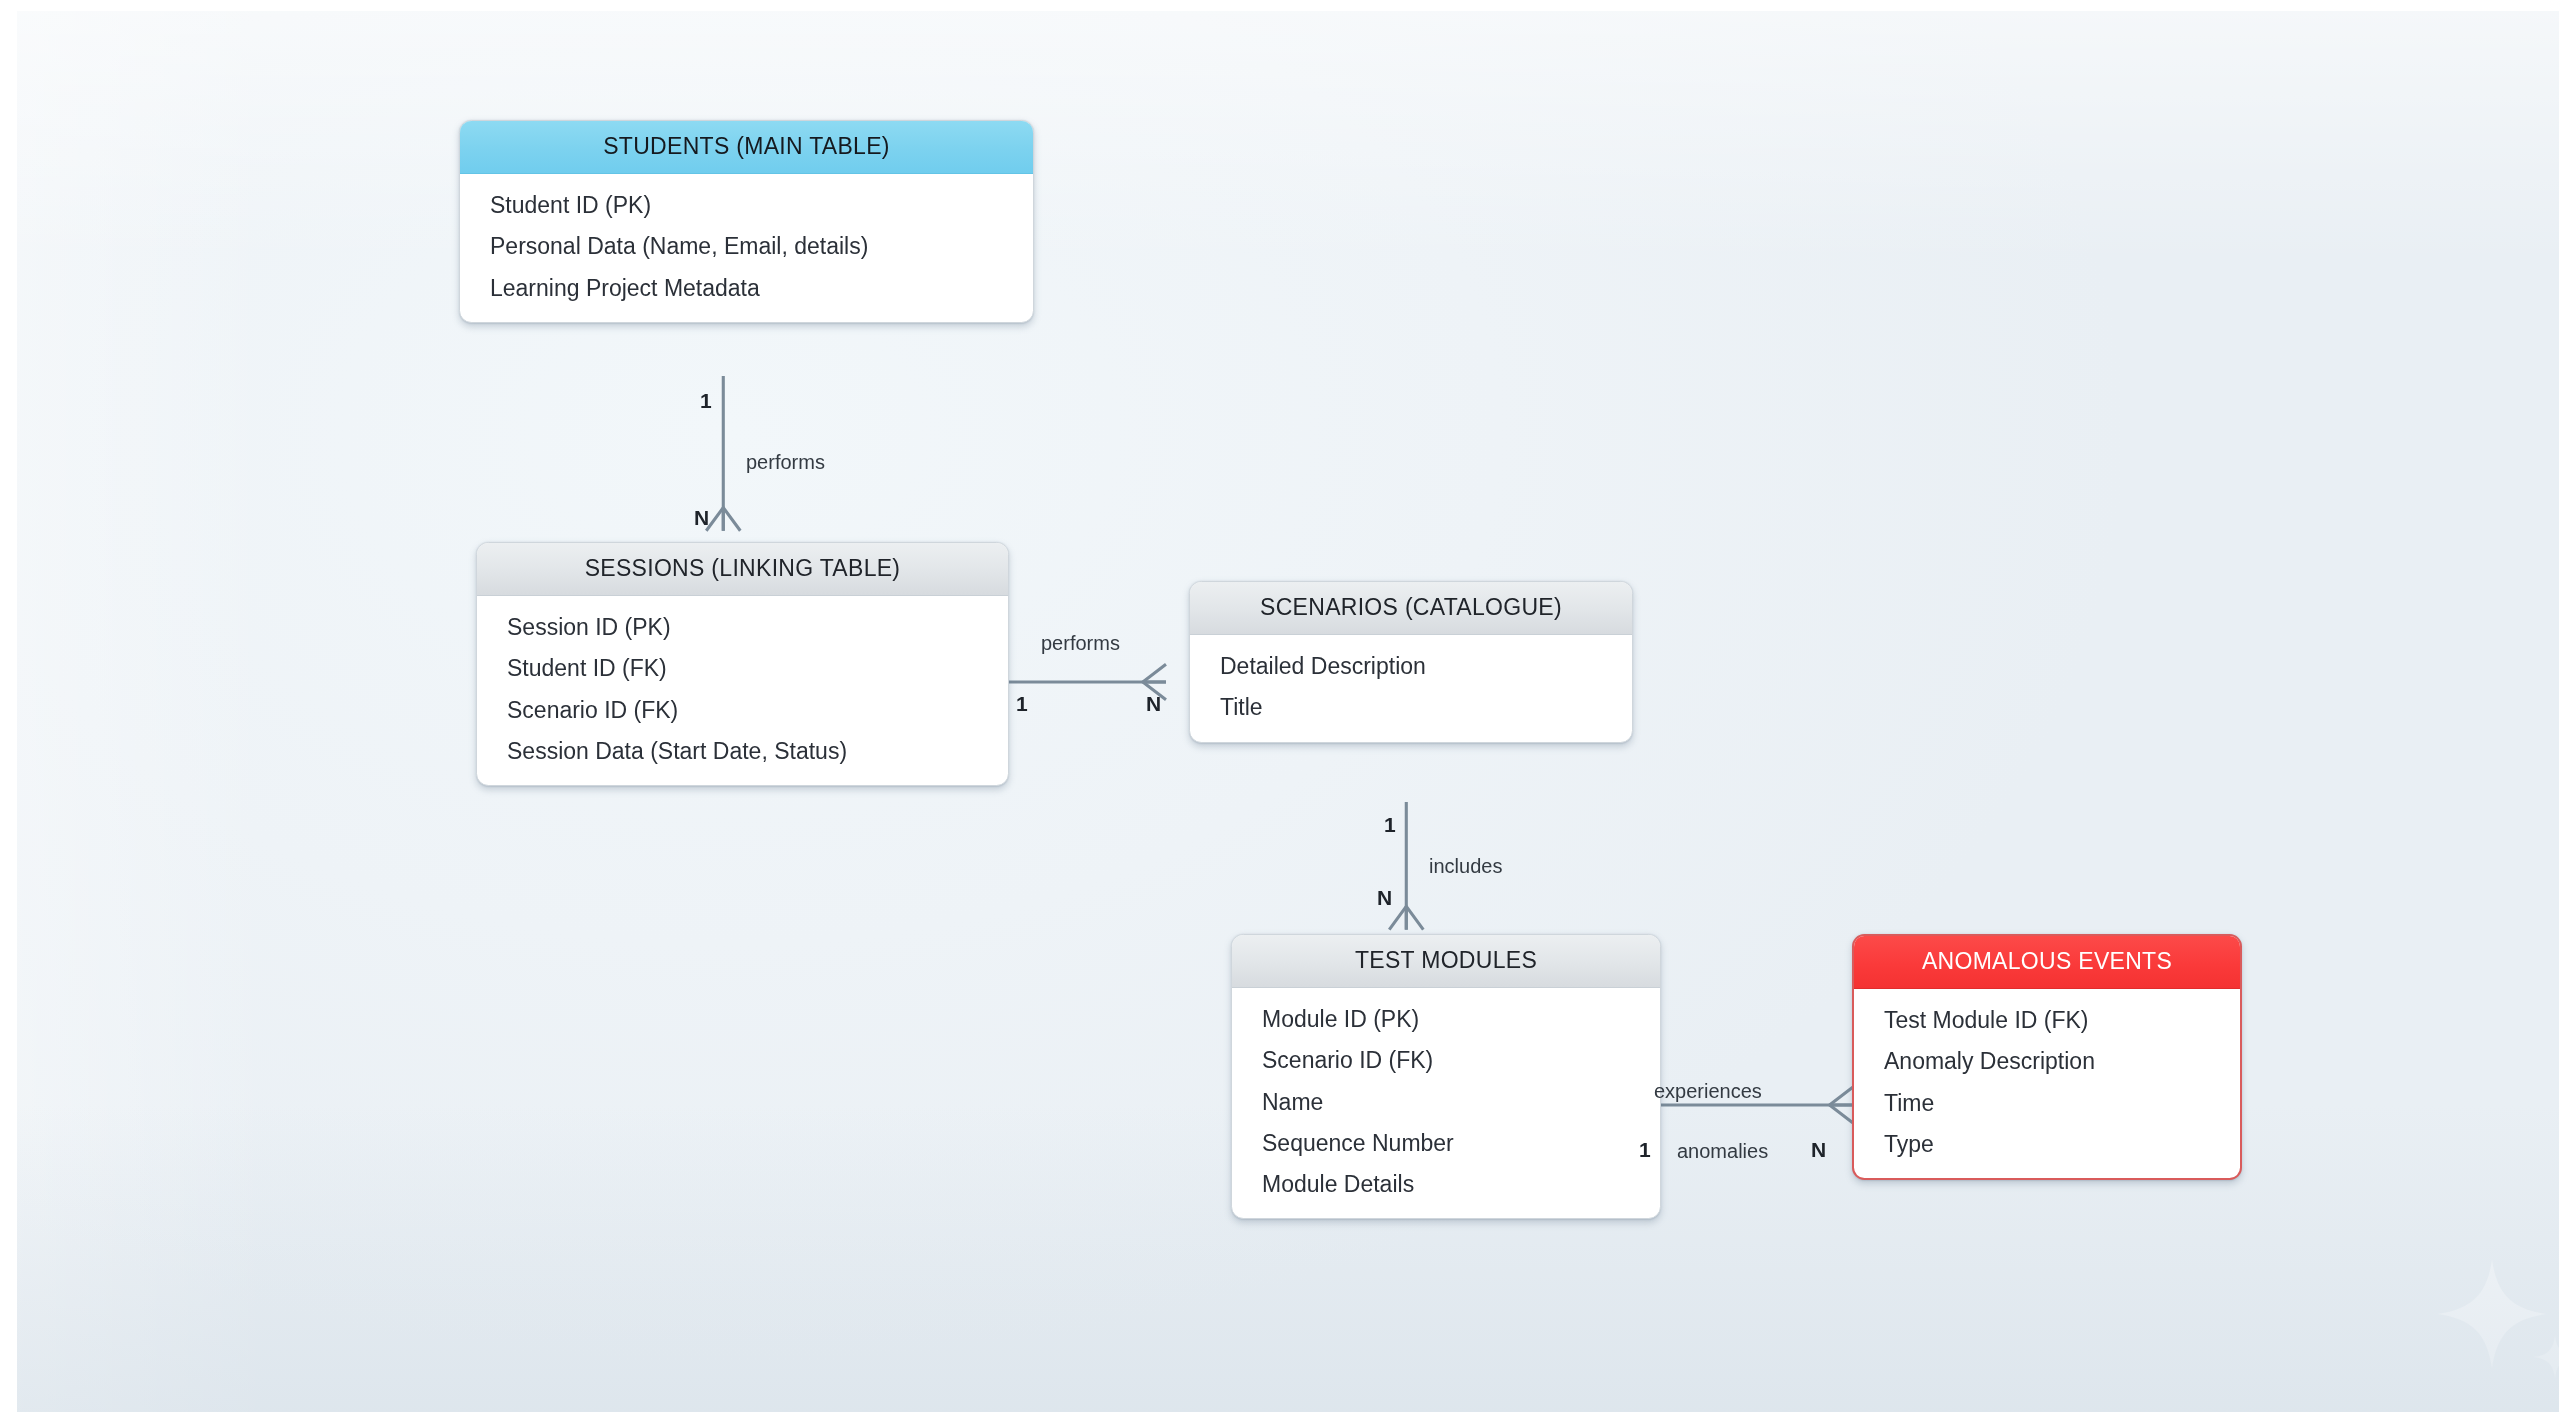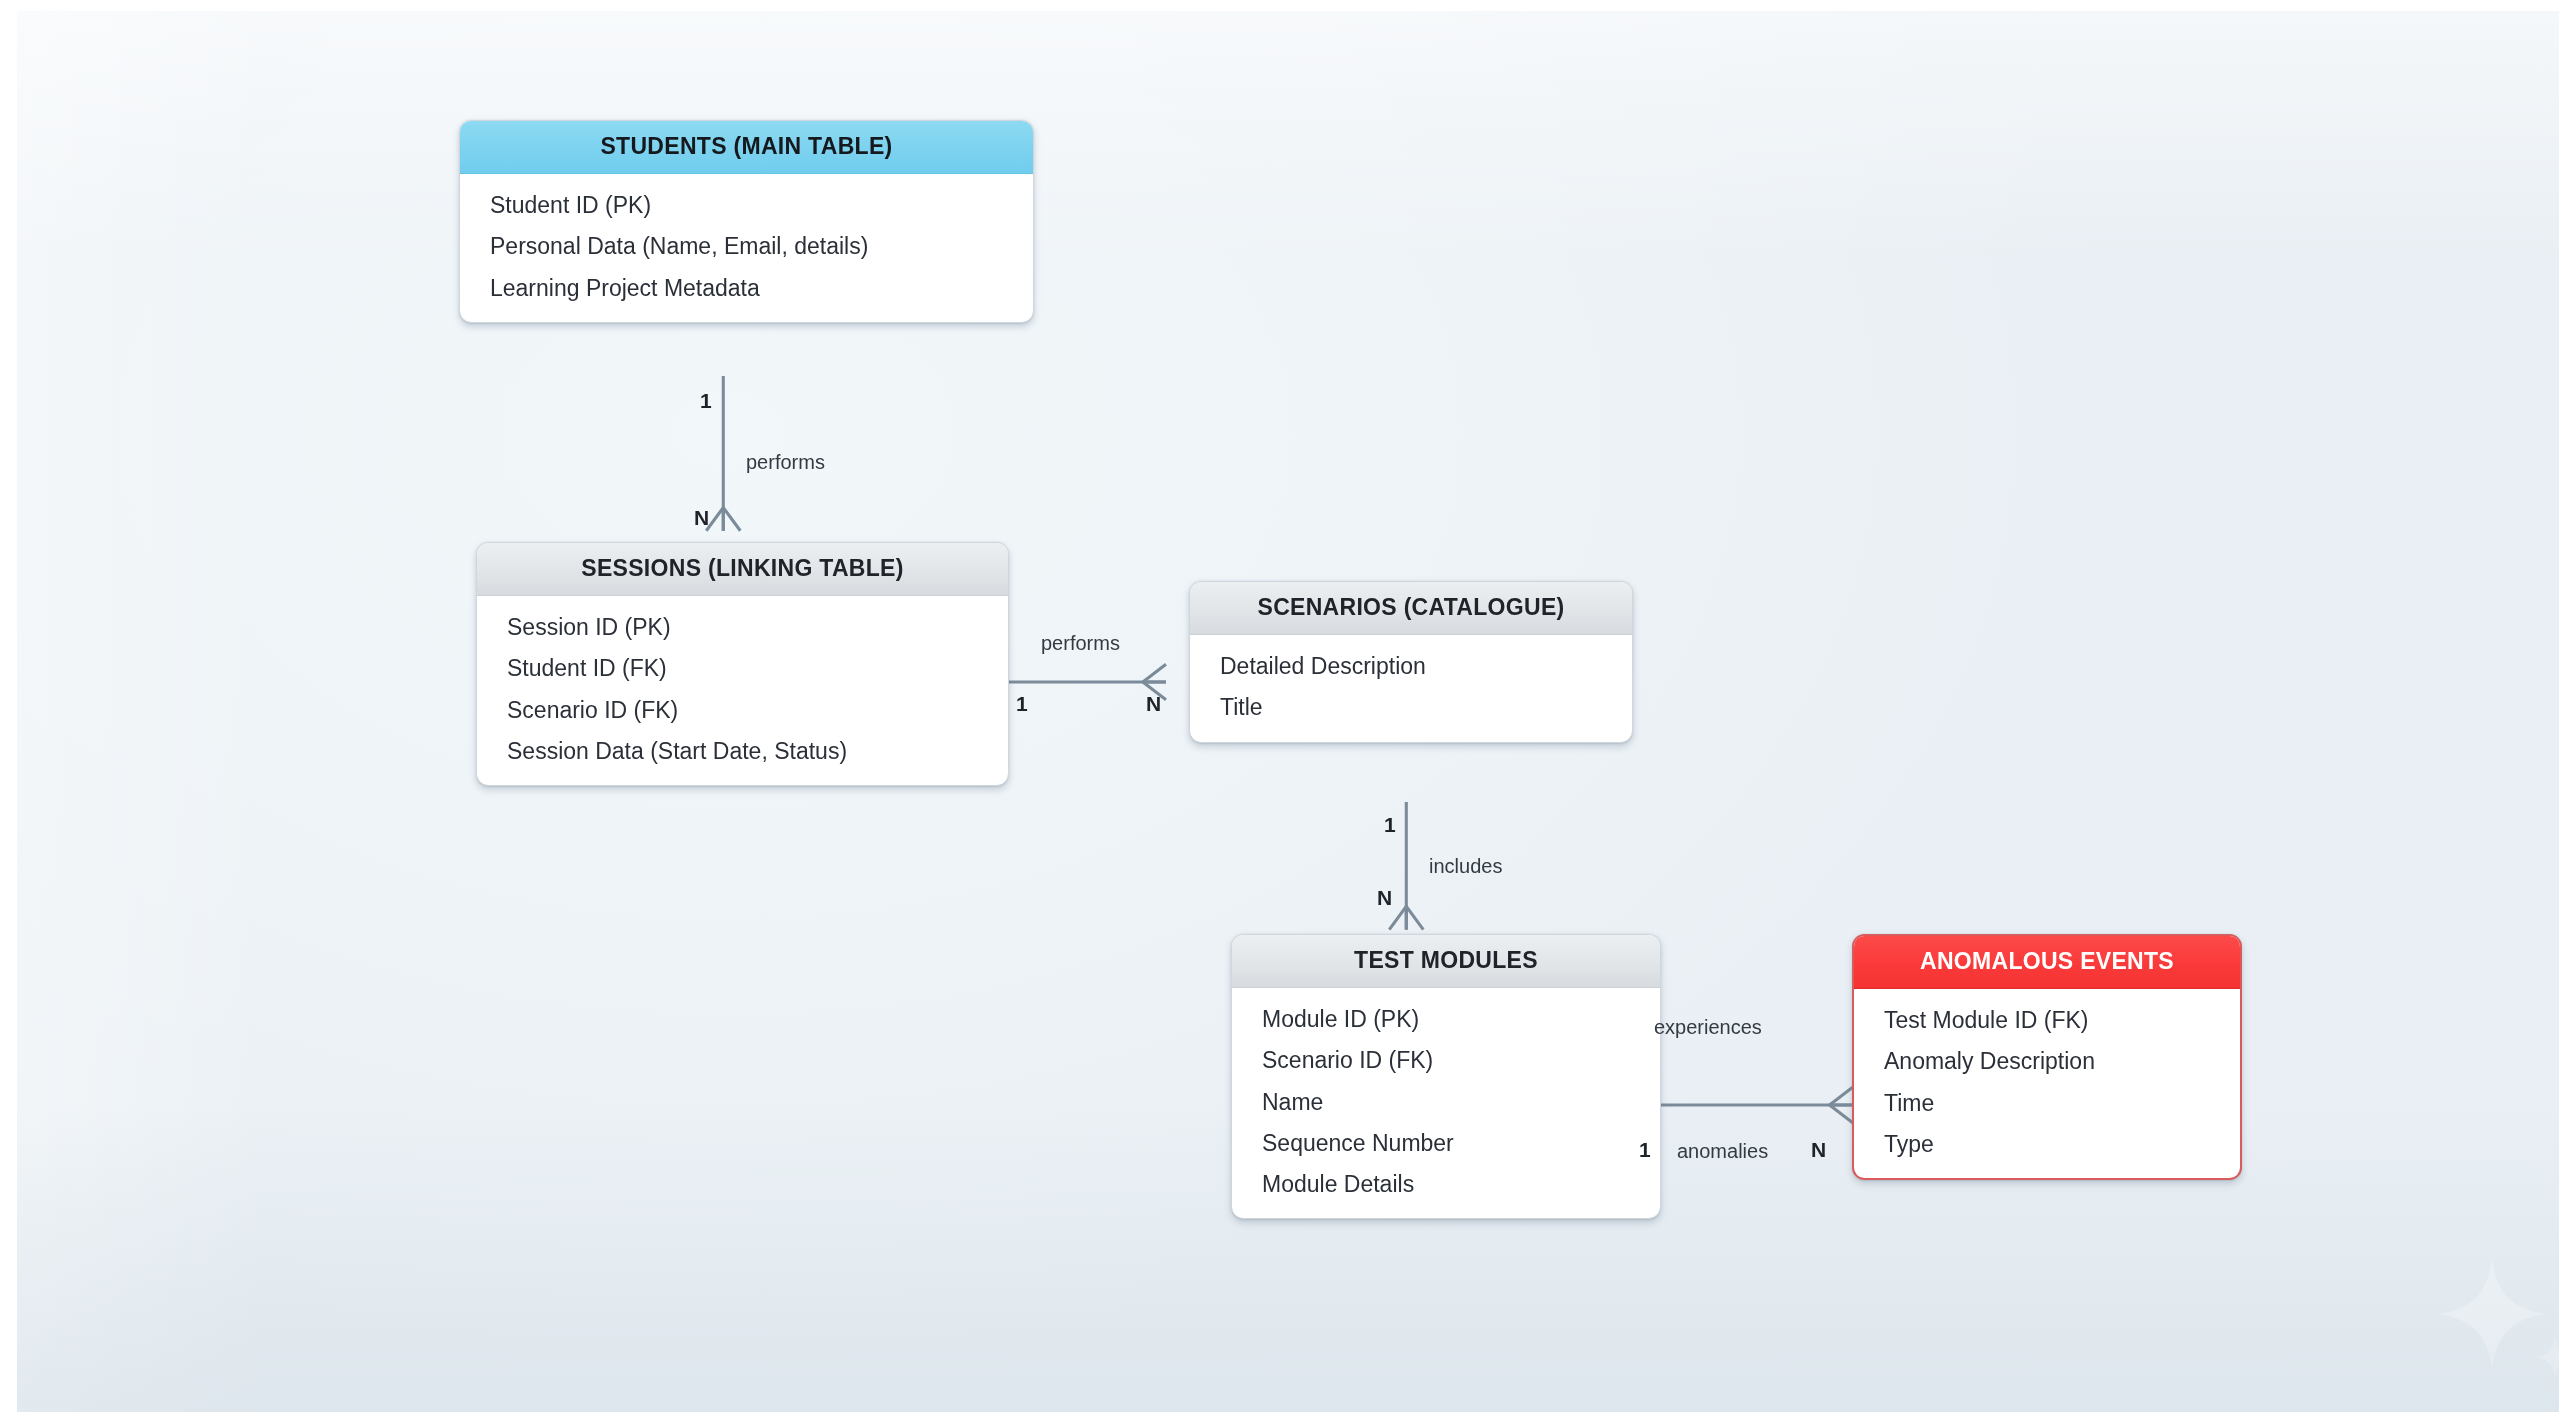--- a/index.html
+++ b/index.html
@@ -50,21 +50,21 @@
     background: #ffffff;
     box-shadow: 0 3.1px 7.8px rgba(95,115,135,0.28), 0 0.8px 1.6px rgba(95,115,135,0.20);
     overflow: hidden;
     z-index: 5;
   }
   .entity.grey  { border: 1.6px solid #cfd6dc; }
   .entity.blue  { border: 1.6px solid #cfd6dc; }
   .entity.red   { border: 2.3px solid #d95b5b; }
 
   .ehead {
-    font-weight: bold;
+    font-weight: normal;
     text-align: center;
     letter-spacing: 0.3px;
     font-size: 23px;
     padding: 12.4px 7.8px 12.4px;
     color: #20242a;
   }
   .entity.grey .ehead,
   .entity.red-none .ehead {
     background: linear-gradient(180deg, #eceff1 0%, #e2e6e9 52%, #d7dbdf 100%);
     border-bottom: 1.6px solid #c9d0d6;
@@ -148,21 +148,21 @@
   </svg>
   <div class="rel-label" style="left:1412px; top:844px;">includes</div>
   <div class="card" style="left:1367px; top:802px;">1</div>
   <div class="card" style="left:1360px; top:875px;">N</div>
 
   <svg class="conn" style="left:1602px; top:1067px;" width="256" height="54" viewBox="0 0 330 70">
     <line x1="0" y1="35" x2="302" y2="35" stroke-width="4"></line>
     <polyline points="302,12 272,35 302,58" stroke-width="4"></polyline>
     <line x1="272" y1="35" x2="302" y2="35" stroke-width="4"></line>
   </svg>
-  <div class="rel-label" style="left:1637px; top:1005px;">experiences</div>
+  <div class="rel-label" style="left:1637px; top:1069px;">experiences</div>
   <div class="rel-label" style="left:1660px; top:1129px;">anomalies</div>
   <div class="card" style="left:1622px; top:1127px;">1</div>
   <div class="card" style="left:1794px; top:1127px;">N</div>
 
   <div class="entity blue" style="left:442px; top:109px; width:573px;">
     <div class="ehead">STUDENTS (MAIN TABLE)</div>
     <div class="ebody">
       <div class="attr">Student ID (PK)</div>
       <div class="attr">Personal Data (Name, Email, details)</div>
       <div class="attr">Learning Project Metadata</div>

